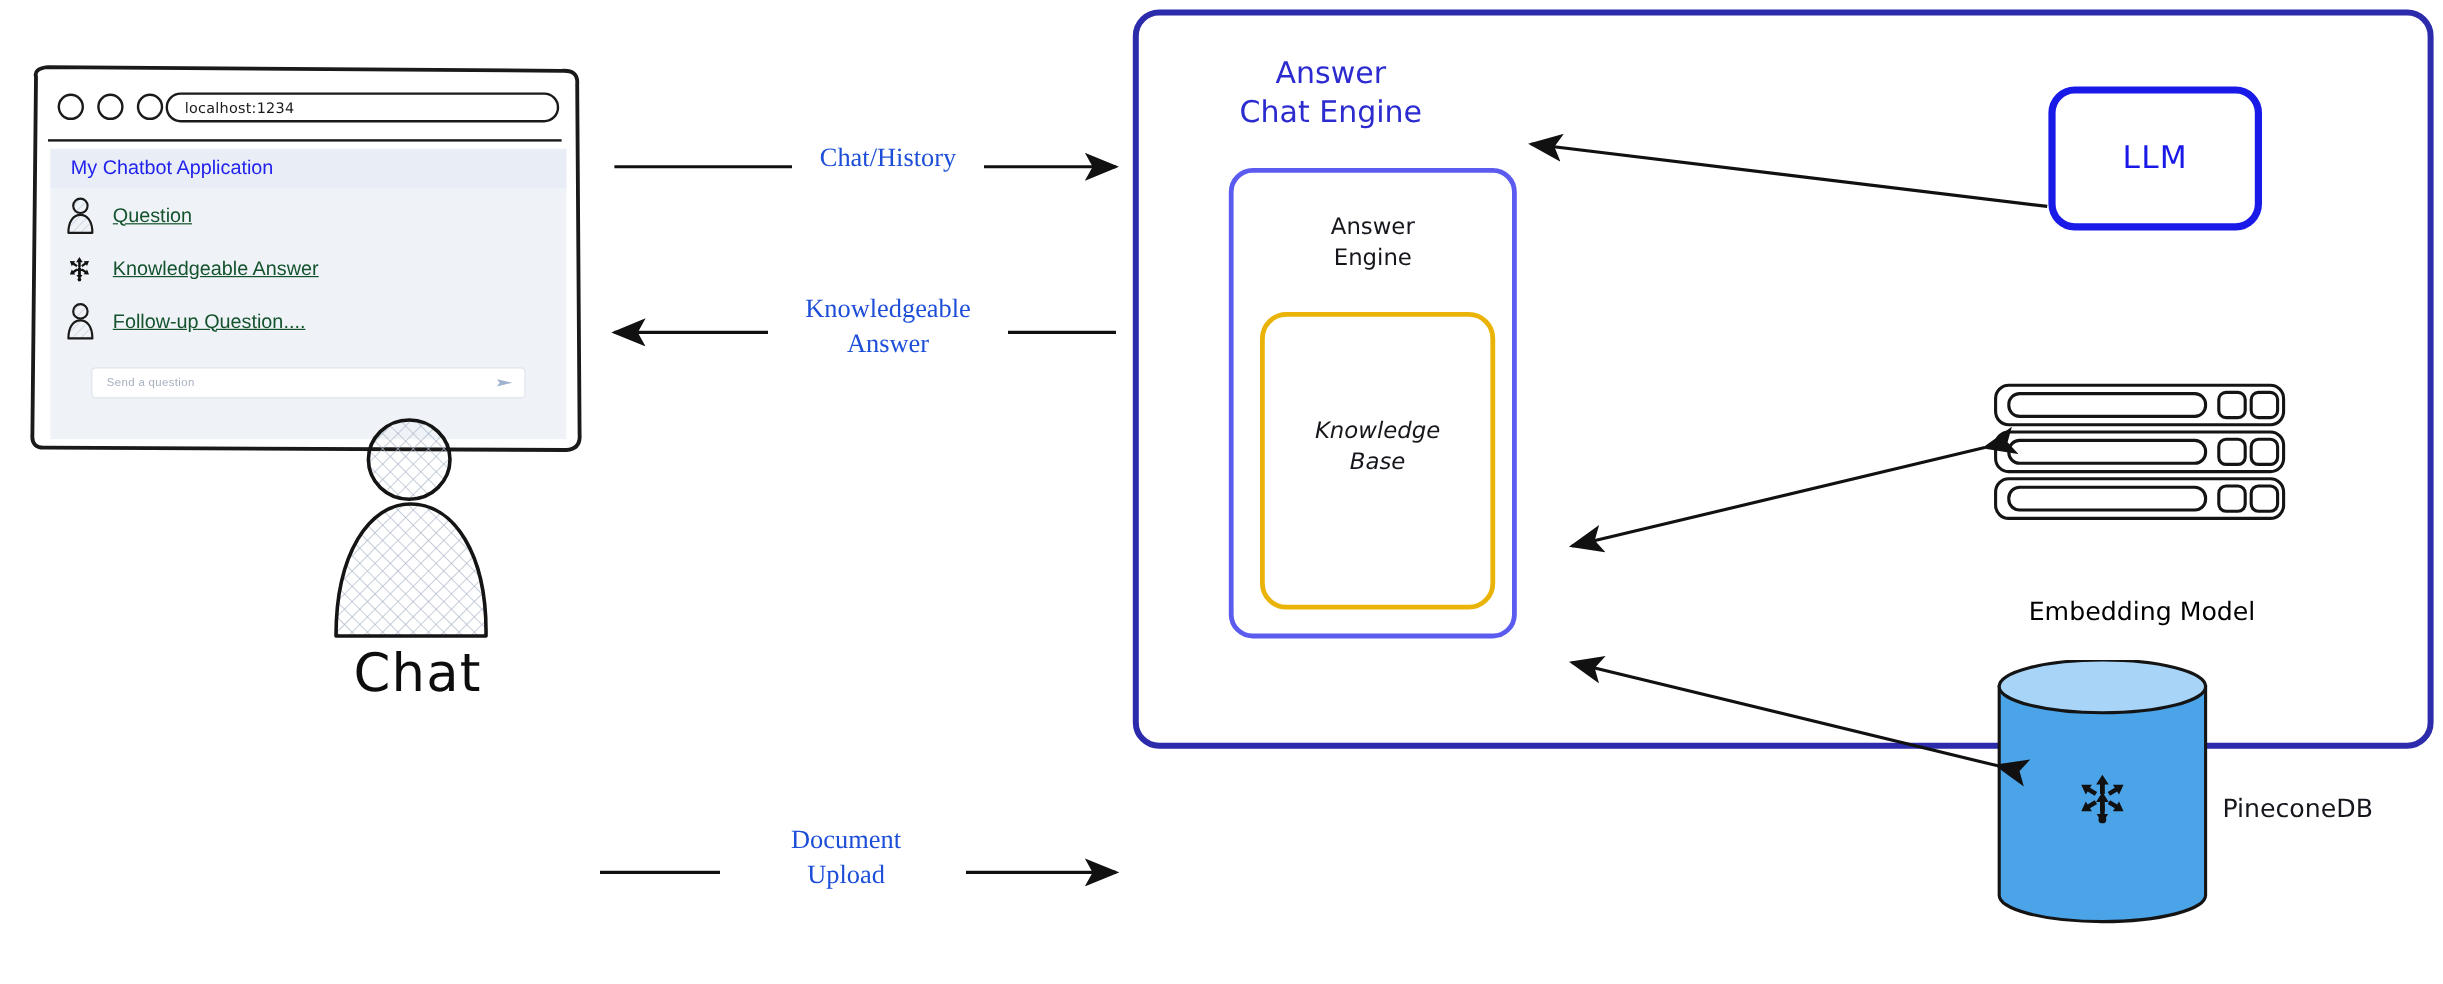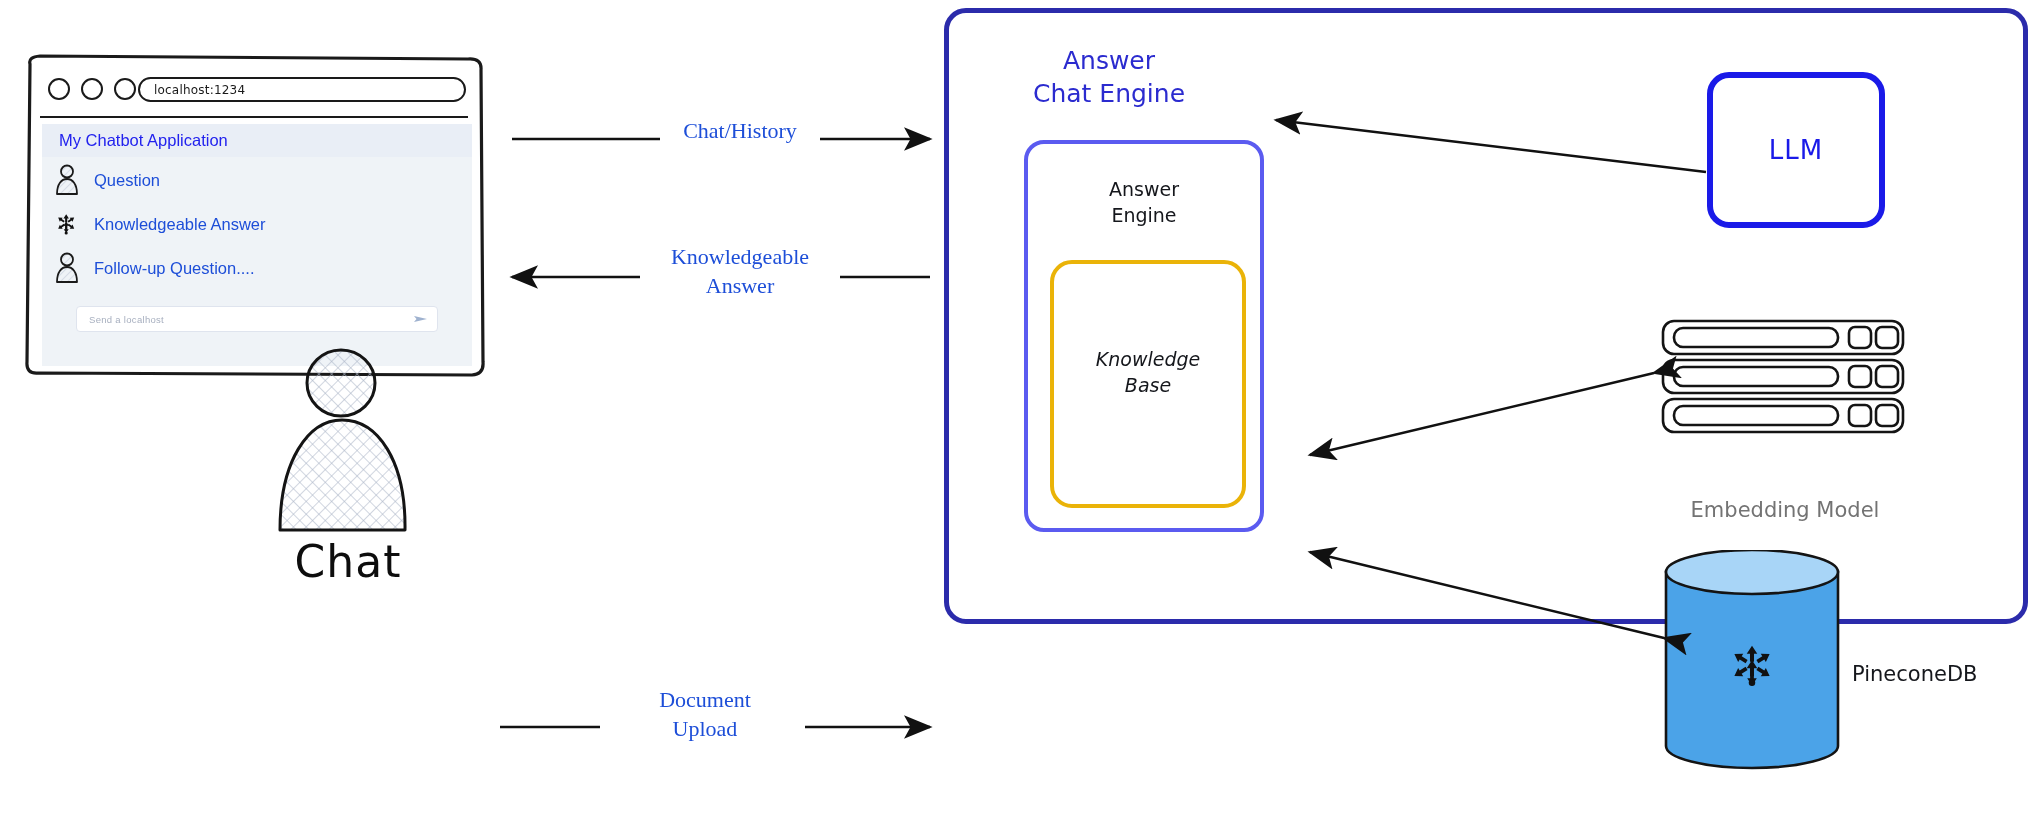--- a/index.html
+++ b/index.html
@@ -109,21 +109,22 @@
   .chatrow {
     position: absolute;
     left: 12px;
     display: flex;
     align-items: center;
     gap: 14px;
   }
   .chatrow .label {
     font-family: "Liberation Sans", sans-serif;
     font-size: 16.5px;
-    color: #1d4ed8;
+    color: #14532d;
+    text-decoration: underline;
   }
   .row1 { top: 40px; }
   .row2 { top: 84px; }
   .row3 { top: 128px; }
 
   .inputbox {
     position: absolute;
     left: 34px;
     right: 34px;
     top: 182px;
@@ -229,21 +230,21 @@
     line-height: 1.38;
     color: #15171c;
   }
 
   
   .llm {
     position: absolute;
     left: 1707px;
     top: 72px;
     width: 178px;
-    height: 156px;
+    height: 120px;
     border: 6px solid #1a1ae8;
     border-radius: 22px;
     box-sizing: border-box;
     display: flex;
     align-items: center;
     justify-content: center;
   }
   .llm span {
     font-family: "DejaVu Sans", sans-serif;
     font-size: 26px;
@@ -260,21 +261,21 @@
     height: 120px;
   }
   .emb-label {
     position: absolute;
     left: 1620px;
     top: 498px;
     width: 330px;
     text-align: center;
     font-family: "DejaVu Sans", sans-serif;
     font-size: 21px;
-    color: #737373;
+    color: #000000;
   }
 
   
   .pinedb {
     position: absolute;
     left: 1660px;
     top: 550px;
     width: 185px;
     height: 222px;
   }
@@ -397,21 +398,21 @@
                 <line x1="0" y1="0" x2="0" y2="5" stroke="#b9c2d2" stroke-width="0.9"></line>
               </pattern>
             </defs>
             <circle cx="13" cy="7.5" r="6" fill="url(#hatchB)" stroke="#1a1a1a" stroke-width="1.8"></circle>
             <path d="M3,30 C3,20 7.5,15 13,15 C18.5,15 23,20 23,30 Z" fill="url(#hatchB)" stroke="#1a1a1a" stroke-width="1.8" stroke-linejoin="round"></path>
           </svg>
           <span class="label">Follow-up Question....</span>
         </div>
 
         <div class="inputbox">
-          <span class="ph">Send a localhost</span>
+          <span class="ph">Send a question</span>
           <svg width="16" height="12" viewBox="0 0 16 12">
             <path d="M1,3 L14,6 L1,9 L3.5,6 Z" fill="#9fb2cf"></path>
           </svg>
         </div>
       </div>
     </div>
   </div>
 
   <svg class="userfig" viewBox="0 0 150 190">
     <defs>

